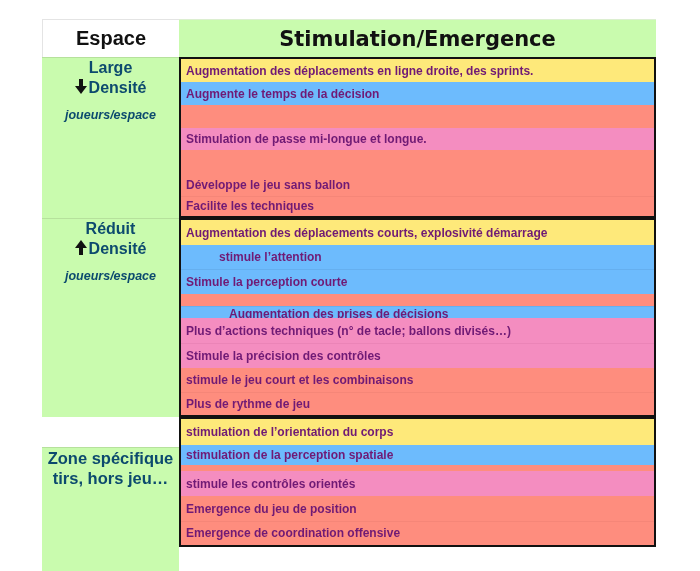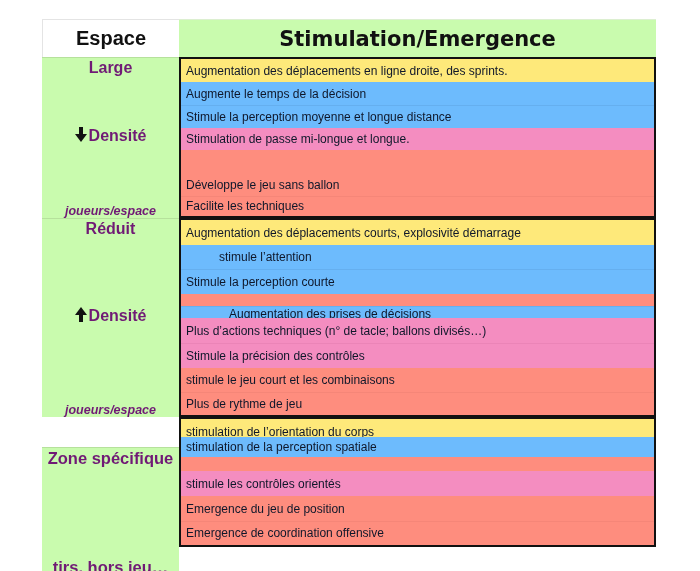--- a/index.html
+++ b/index.html
@@ -58,23 +58,23 @@
     .esp-cell {
       position: absolute;
       left: 0;
       width: 137px;
       background: #c9fbae;
       border-top: 1px solid #b6e19c;
       box-sizing: border-box;
       display: flex;
       flex-direction: column;
       align-items: center;
-      justify-content: space-between;
+      justify-content: flex-start;
       text-align: center;
-      color: #701a75;
+      color: #0c4a6e;
     }
     .esp-title {
       font-weight: bold;
       font-size: 16px;
       line-height: 20px;
     }
     .esp-sub {
       font-weight: bold;
       font-size: 16px;
       line-height: 20px;
@@ -101,23 +101,23 @@
       box-sizing: border-box;
       background: #fe8d7e;
     }
     .row {
       position: absolute;
       left: 0;
       right: 0;
       display: flex;
       align-items: center;
       padding-left: 5px;
-      font-weight: normal;
+      font-weight: bold;
       font-size: 12px;
-      color: #0f172a;
+      color: #701a75;
       white-space: nowrap;
       box-sizing: border-box;
     }
     .c-yellow { background: #fee97a; }
     .c-blue { background: #6dbbfd; }
     .c-pink { background: #f48dc0; }
     .c-salmon { background: #fe8d7e; }
     .c-blue + .c-blue { box-shadow: inset 0 1px 0 rgba(80,140,200,0.25); }
     .c-pink + .c-pink { box-shadow: inset 0 1px 0 rgba(200,100,150,0.2); }
     .c-salmon + .c-salmon { box-shadow: inset 0 1px 0 rgba(210,110,100,0.2); }
@@ -140,21 +140,20 @@
           </svg>
       </span>
       <span>Densité</span>
     </div>
     <div class="esp-note">joueurs/espace</div>
   </div>
 
   <div class="block" style="top:38px;height:161px;">
     <div class="row c-yellow" style="top:0;height:23px;">Augmentation des déplacements en ligne droite, des sprints.</div>
     <div class="row c-blue" style="top:23px;height:23px;">Augmente le temps de la décision</div>
-    <div class="row c-blue" style="top:46px;height:23px;">Stimule la perception moyenne et longue distance</div>
     <div class="row c-pink" style="top:69px;height:22px;">Stimulation de passe mi-longue et longue.</div>
     <div class="row c-salmon" style="top:114px;height:23px;">Développe le jeu sans ballon</div>
     <div class="row c-salmon" style="top:137px;height:20px;">Facilite les techniques</div>
   </div>
 
   <div class="esp-cell" style="top:199px;height:199px;">
     <div class="esp-title">Réduit</div>
     <div class="esp-sub">
       <span class="arrow">
         <svg width="12" height="15" viewBox="0 0 12 15">
@@ -178,19 +177,19 @@
     <div class="row c-salmon" style="top:172px;height:23px;">Plus de rythme  de jeu</div>
   </div>
 
   <div class="esp-cell" style="top:412px;height:130px;margin-top:16px;">
     <div class="esp-title" style="font-size:16.5px;">Zone spécifique</div>
     <div class="esp-title" style="font-size:16.5px;">tirs, hors jeu…</div>
   </div>
 
   <div class="block" style="top:398px;height:130px;padding-left:36px;">
     <div class="row c-yellow" style="top:0;height:26px;">stimulation de l’orientation du corps</div>
-    <div class="row c-blue" style="top:18px;height:20px;">stimulation de la perception spatiale</div>
+    <div class="row c-blue" style="top:26px;height:20px;">stimulation de la perception spatiale</div>
     <div class="row c-pink" style="top:52px;height:25px;">stimule les contrôles orientés</div>
     <div class="row c-salmon" style="top:77px;height:25px;">Emergence du jeu de position</div>
     <div class="row c-salmon" style="top:102px;height:24px;">Emergence de coordination offensive</div>
   </div>
 
 </div>
 
 </body></html>

